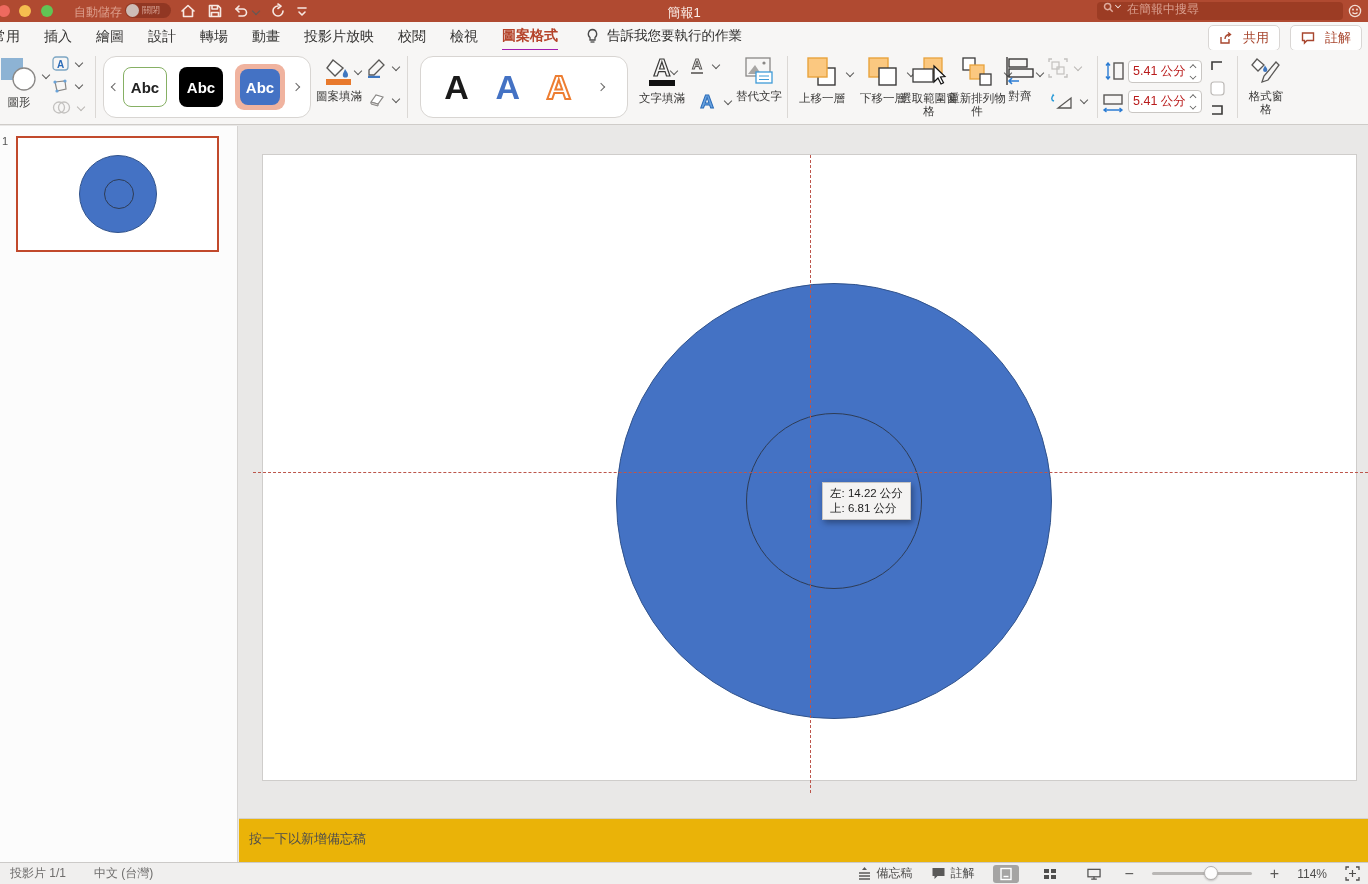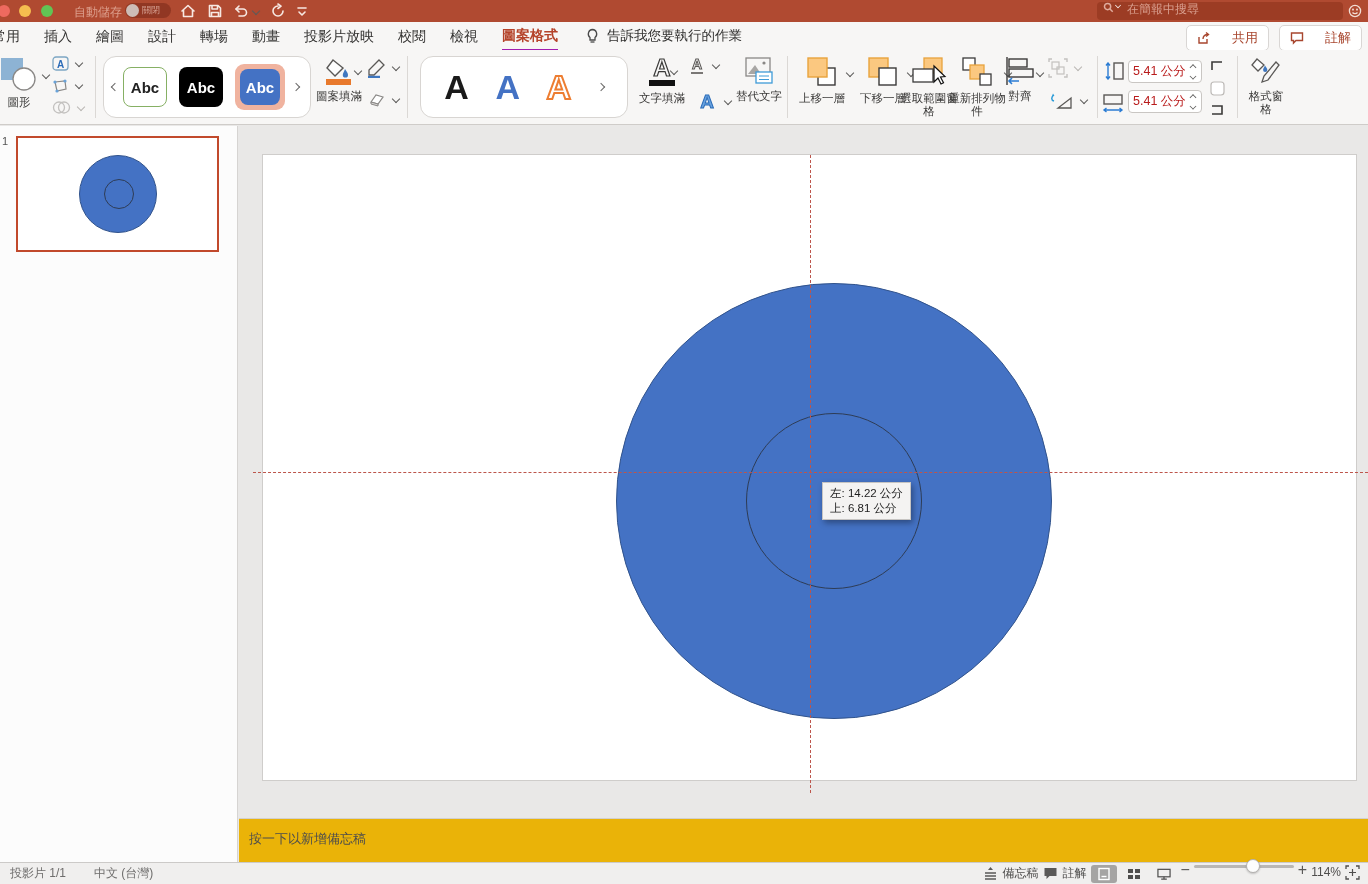--- a/index.html
+++ b/index.html
@@ -29,21 +29,21 @@
 
   
   #tabrow { position:absolute; left:0; top:22px; width:1368px; height:28px; background:#f7f6f5; display:flex; align-items:center; }
   .tab { font-size:14px; color:#333231; margin-right:24px; white-space:nowrap; padding:5px 0 4px; cursor:default; }
   .tab.active { color:#b5432a; border-bottom:2px solid #a21caf; font-weight:bold; }
   #tabs-left { display:flex; margin-left:-8px; align-items:center; }
   #bulb { width:13px; height:17px; margin:0 8px 0 4px; }
   #bulb svg { width:100%; height:100%; stroke:#4a4a4a; fill:none; stroke-width:1.3; }
   #tellme { font-size:13.5px; color:#333231; }
   #tab-actions { position:absolute; right:6px; top:3px; display:flex; gap:10px; }
-  .tab-btn { display:flex; align-items:center; gap:21px; background:#fff; border:1px solid #d9d6d4; border-radius:5px; padding:3px 10px; font-size:13px; color:#a8462e; }
+  .tab-btn { display:flex; align-items:center; gap:10px; background:#fff; border:1px solid #d9d6d4; border-radius:5px; padding:3px 10px; font-size:13px; color:#a8462e; }
   .tab-btn svg { width:14px; height:14px; stroke:#a8462e; fill:none; stroke-width:1.4; }
 
   
   #ribbon { position:absolute; left:0; top:50px; width:1368px; height:75px; background:#f7f6f5; border-bottom:1px solid #cfccc9; }
   .rdiv { position:absolute; top:6px; height:62px; width:1px; background:#dbd8d5; }
   .rlabel { font-size:11.5px; color:#3b3a39; text-align:center; line-height:13px; }
   .chev { display:inline-block; width:8px; height:8px; }
   .chev::before { content:''; display:block; width:5px; height:5px; border-right:1.4px solid #5c5b5a; border-bottom:1.4px solid #5c5b5a; transform:rotate(45deg); margin:0 auto; }
   .chev.dis::before { border-color:#b9b6b3; }
   .gallery { position:absolute; background:#fff; border:1px solid #d8d5d2; border-radius:13px; display:flex; align-items:center; }
@@ -75,21 +75,21 @@
   #tooltip { position:absolute; left:583px; top:356px; background:#f4f3f2; border:1px solid #c6c4c2; box-shadow:2px 3px 6px rgba(0,0,0,.35); padding:3px 7px; font-size:11.5px; color:#1e1e1e; line-height:15px; white-space:nowrap; }
 
   
   #notes { position:absolute; left:239px; top:818px; width:1129px; height:44px; background:#eab308; border-top:1px solid #d2d0ce; }
   #notes-ph { position:absolute; left:10px; top:11px; font-size:13px; color:#4d4d4d; }
 
   
   #statusbar { position:absolute; left:0; top:862px; width:1368px; height:22px; background:#f0efee; border-top:1px solid #ccca c8; border-top:1px solid #cccac8; display:flex; align-items:center; font-size:12px; color:#6e6d6c; }
   #sb-slide { margin-left:10px; }
   #sb-lang { margin-left:28px; }
-  #sb-right { position:absolute; right:8px; display:flex; align-items:flex-start; gap:4px; }
+  #sb-right { position:absolute; right:8px; display:flex; align-items:center; gap:18px; }
   .sb-item { display:flex; align-items:center; gap:5px; color:#4f4e4d; }
   .sb-item svg { width:15px; height:15px; }
   .viewbtn { width:26px; height:18px; border-radius:3px; display:flex; align-items:center; justify-content:center; }
   .viewbtn.sel { background:#a5a4a3; }
   .viewbtn svg { width:14px; height:14px; }
   #zoom-track { width:100px; height:3px; background:#b9b7b5; border-radius:2px; position:relative; }
   #zoom-knob { position:absolute; left:52px; top:-6px; width:14px; height:14px; background:#fdfdfd; border:1px solid #b3b1af; border-radius:50%; box-shadow:0 1px 2px rgba(0,0,0,.2); }
   .zpm { font-size:16px; color:#5a5958; line-height:10px; }
 </style>
 </head>
@@ -126,20 +126,21 @@
         <path d="M13 8 A5 5 0 1 1 8 3"></path>
         <path d="M8 1 L11 3.2 L8 5.5"></path>
       </svg>
   </span>
   <span class="tbicon" style="left:294px">
     <svg viewBox="0 0 16 16">
         <path d="M4 5 H12"></path>
         <path d="M5 9 L8 12 L11 9"></path>
       </svg>
   </span>
+  <span id="win-title">簡報1</span>
   <div id="search-box">
     <svg viewBox="0 0 12 12">
         <circle cx="5" cy="5" r="3.4"></circle>
         <path d="M7.6 7.6 L10.6 10.6"></path>
       </svg>
     <span class="chev" style="transform:scale(.7);filter:brightness(3)"></span>
     <input id="search-input" placeholder="在簡報中搜尋" style="">
   </div>
   <span id="smiley">
     <svg viewBox="0 0 14 14">

